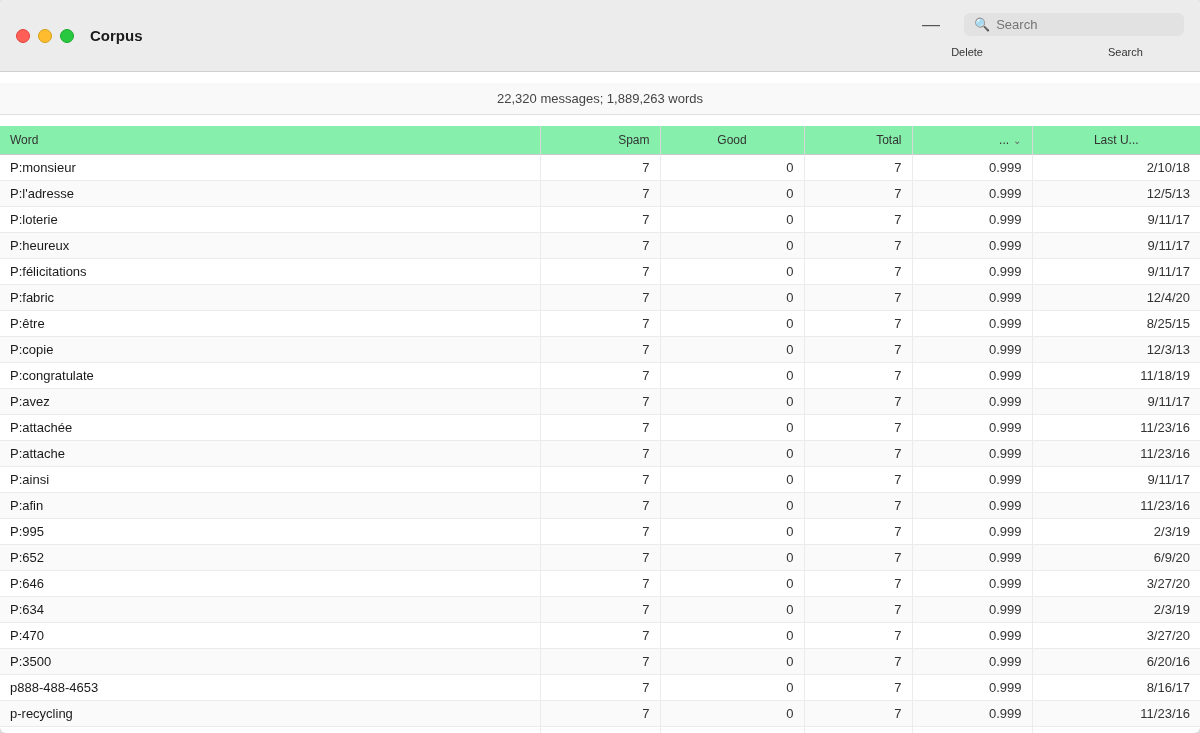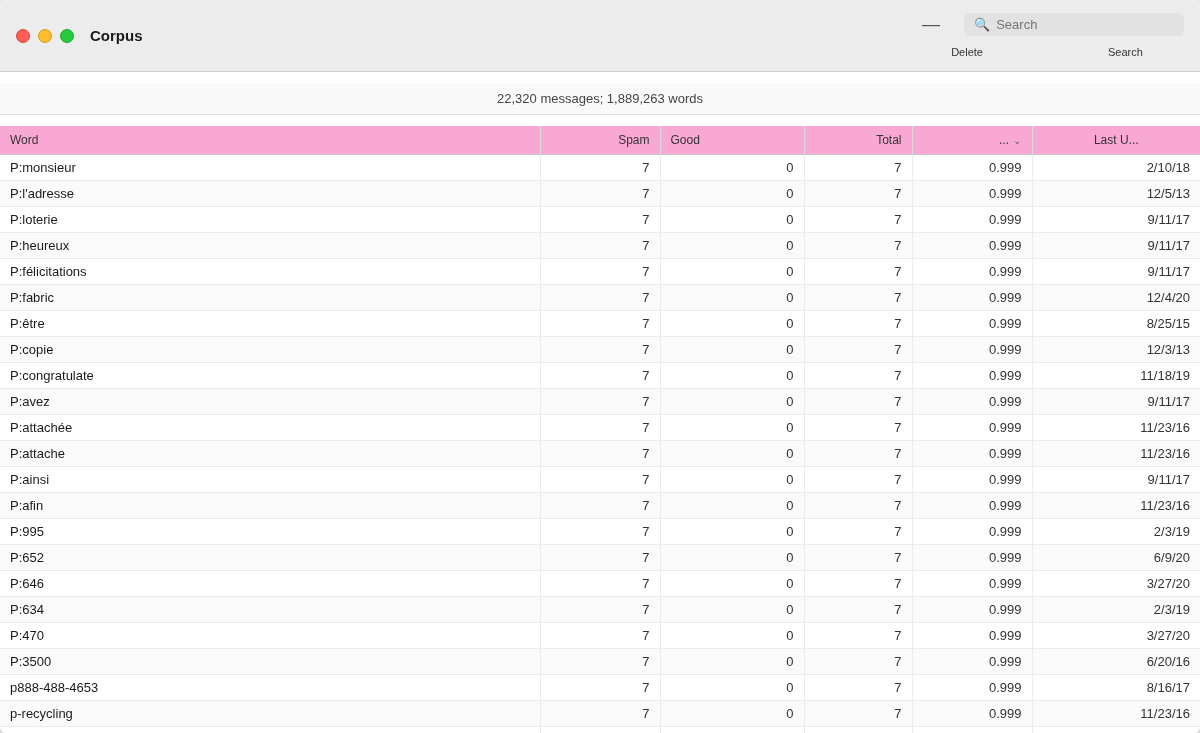--- a/index.html
+++ b/index.html
@@ -140,21 +140,21 @@
       overflow-x: hidden;
     }
 
     table {
       width: 100%;
       border-collapse: collapse;
       table-layout: fixed;
     }
 
     thead {
-      background: #f9a8d4;
+      background: #86efac;
       position: sticky;
       top: 0;
       z-index: 10;
     }
 
     thead tr {
       border-bottom: 1px solid #c8c8c8;
     }
 
     th {
@@ -166,21 +166,21 @@
       border-right: 1px solid #d8d8d8;
       user-select: none;
     }
 
     th:last-child {
       border-right: none;
     }
 
     th.col-word { width: 45%; }
     th.col-spam { width: 10%; text-align: right; }
-    th.col-good { width: 12%; text-align: left; }
+    th.col-good { width: 12%; text-align: center; }
     th.col-total { width: 9%; text-align: right; }
     th.col-score { width: 10%; text-align: right; }
     th.col-lastused { width: 14%; text-align: center; }
 
     .th-score-inner {
       display: flex;
       align-items: center;
       justify-content: flex-end;
       gap: 4px;
     }

